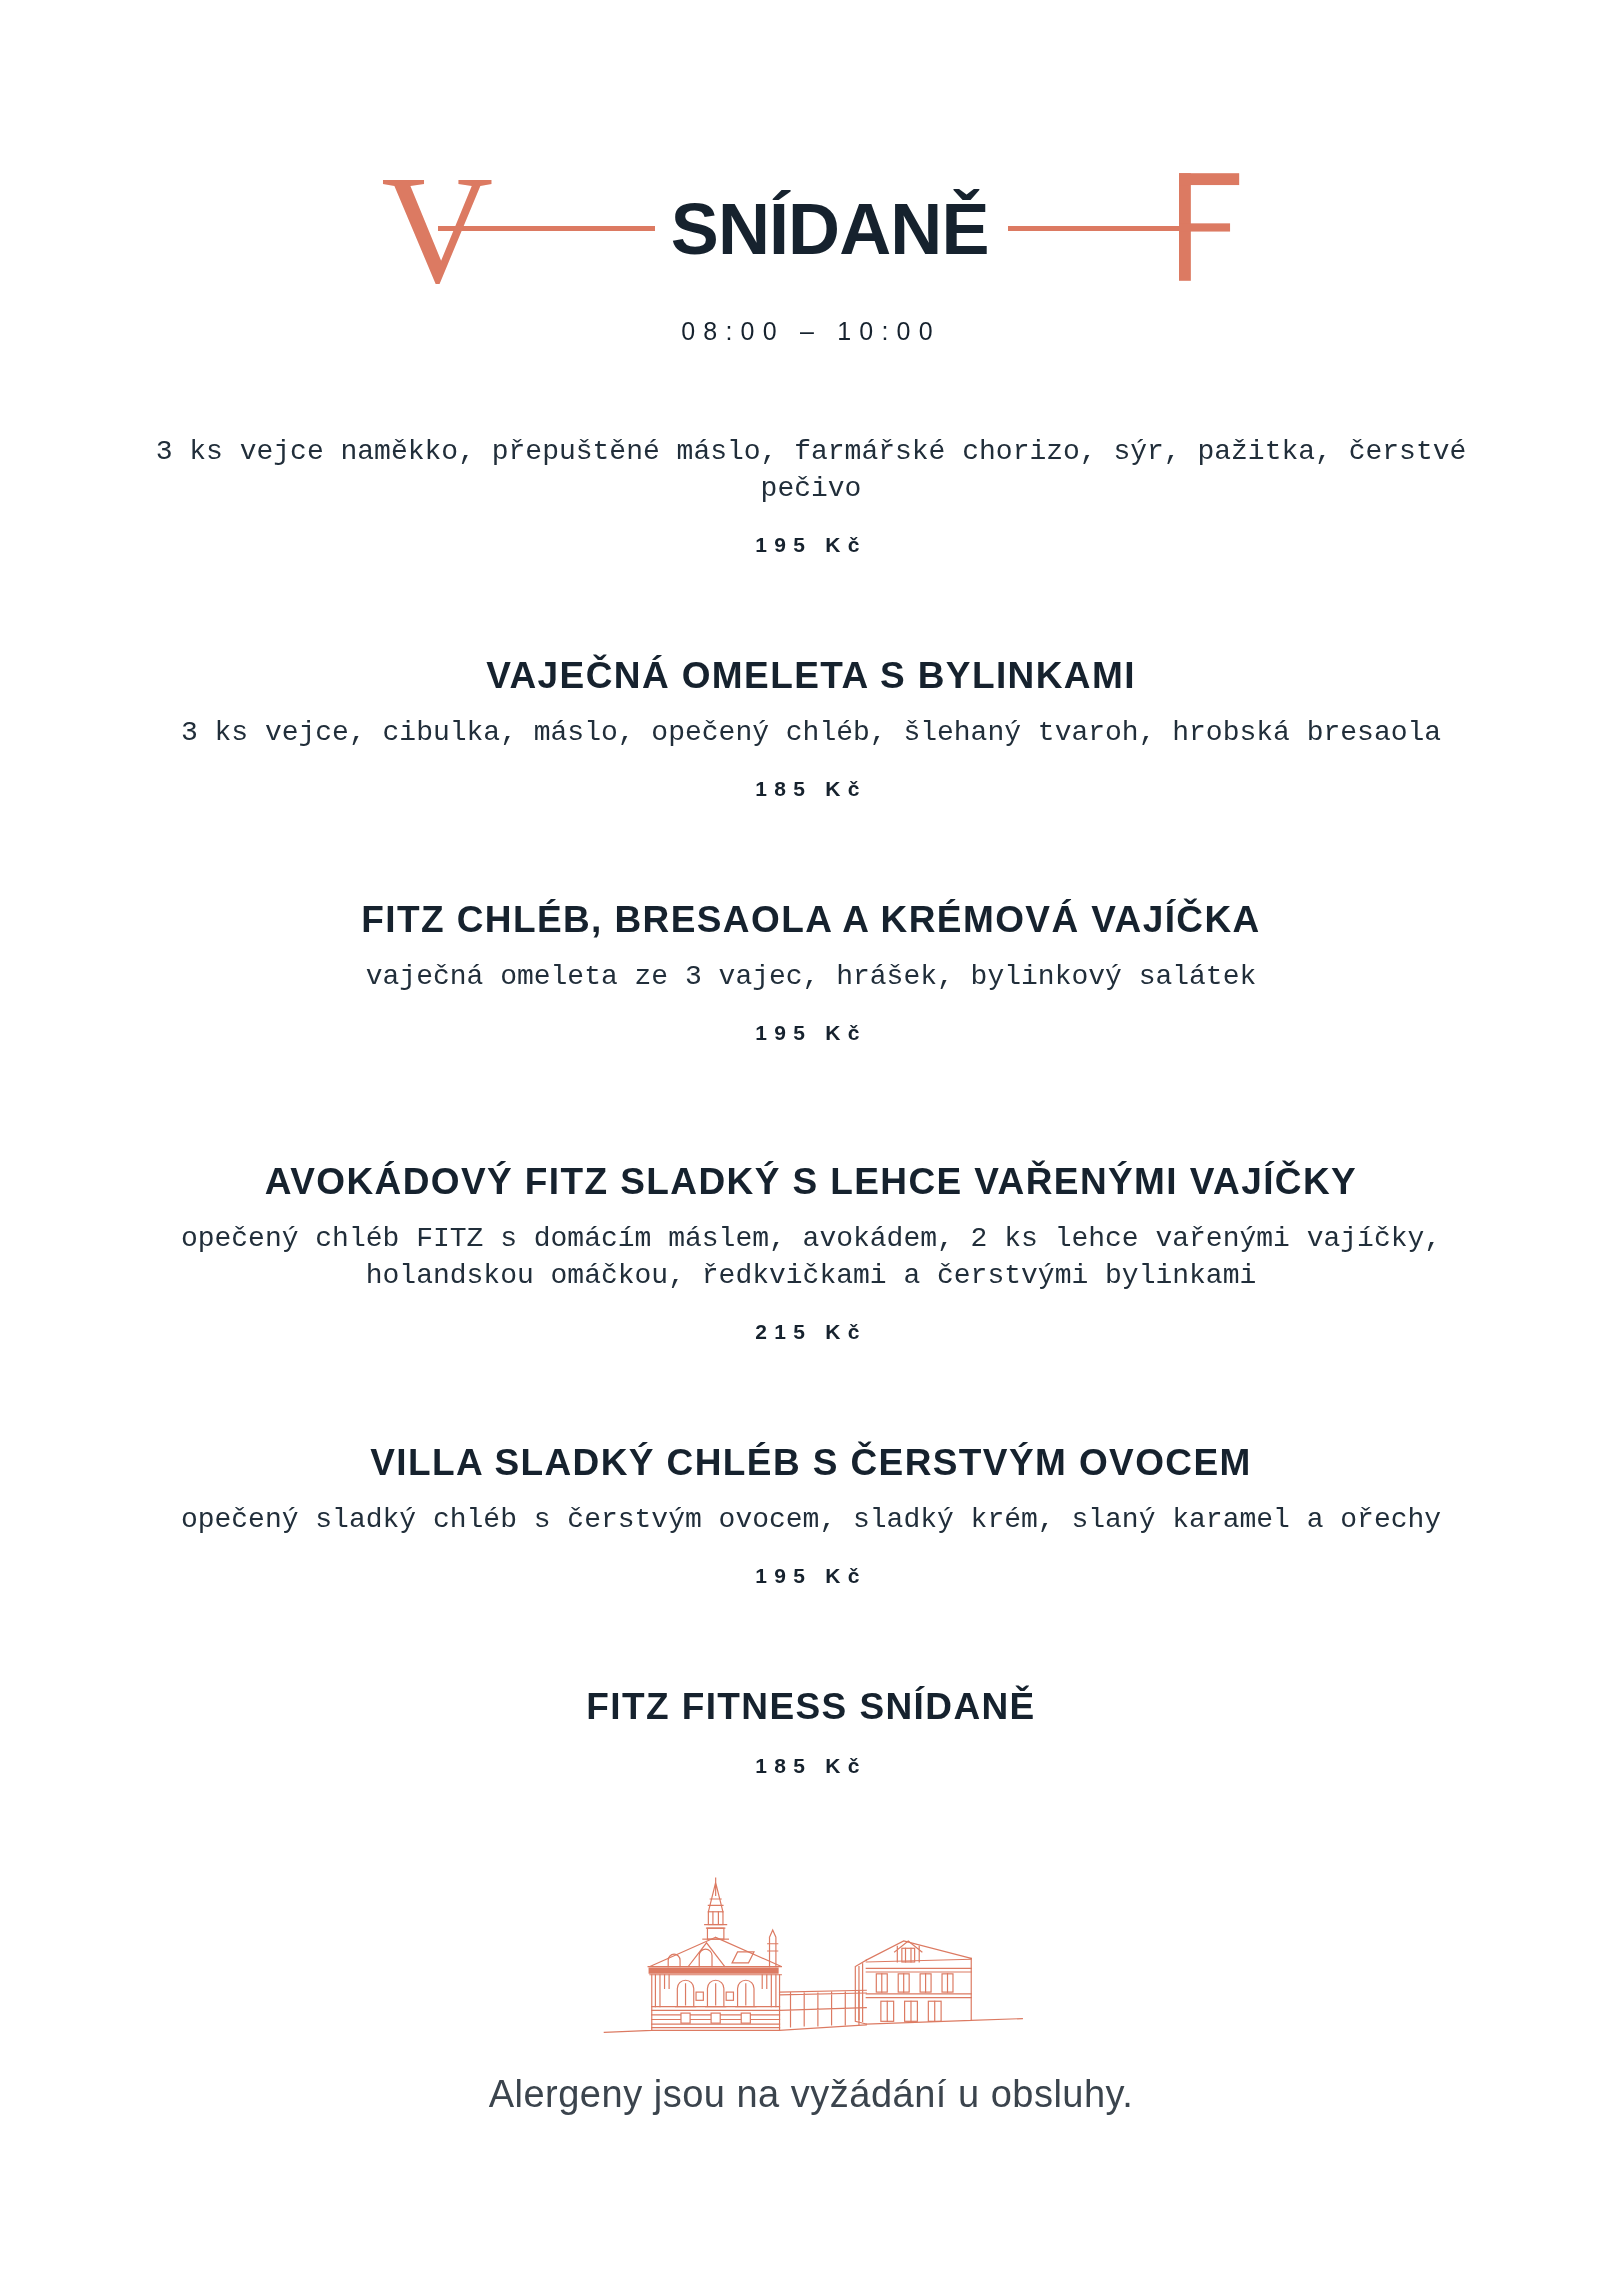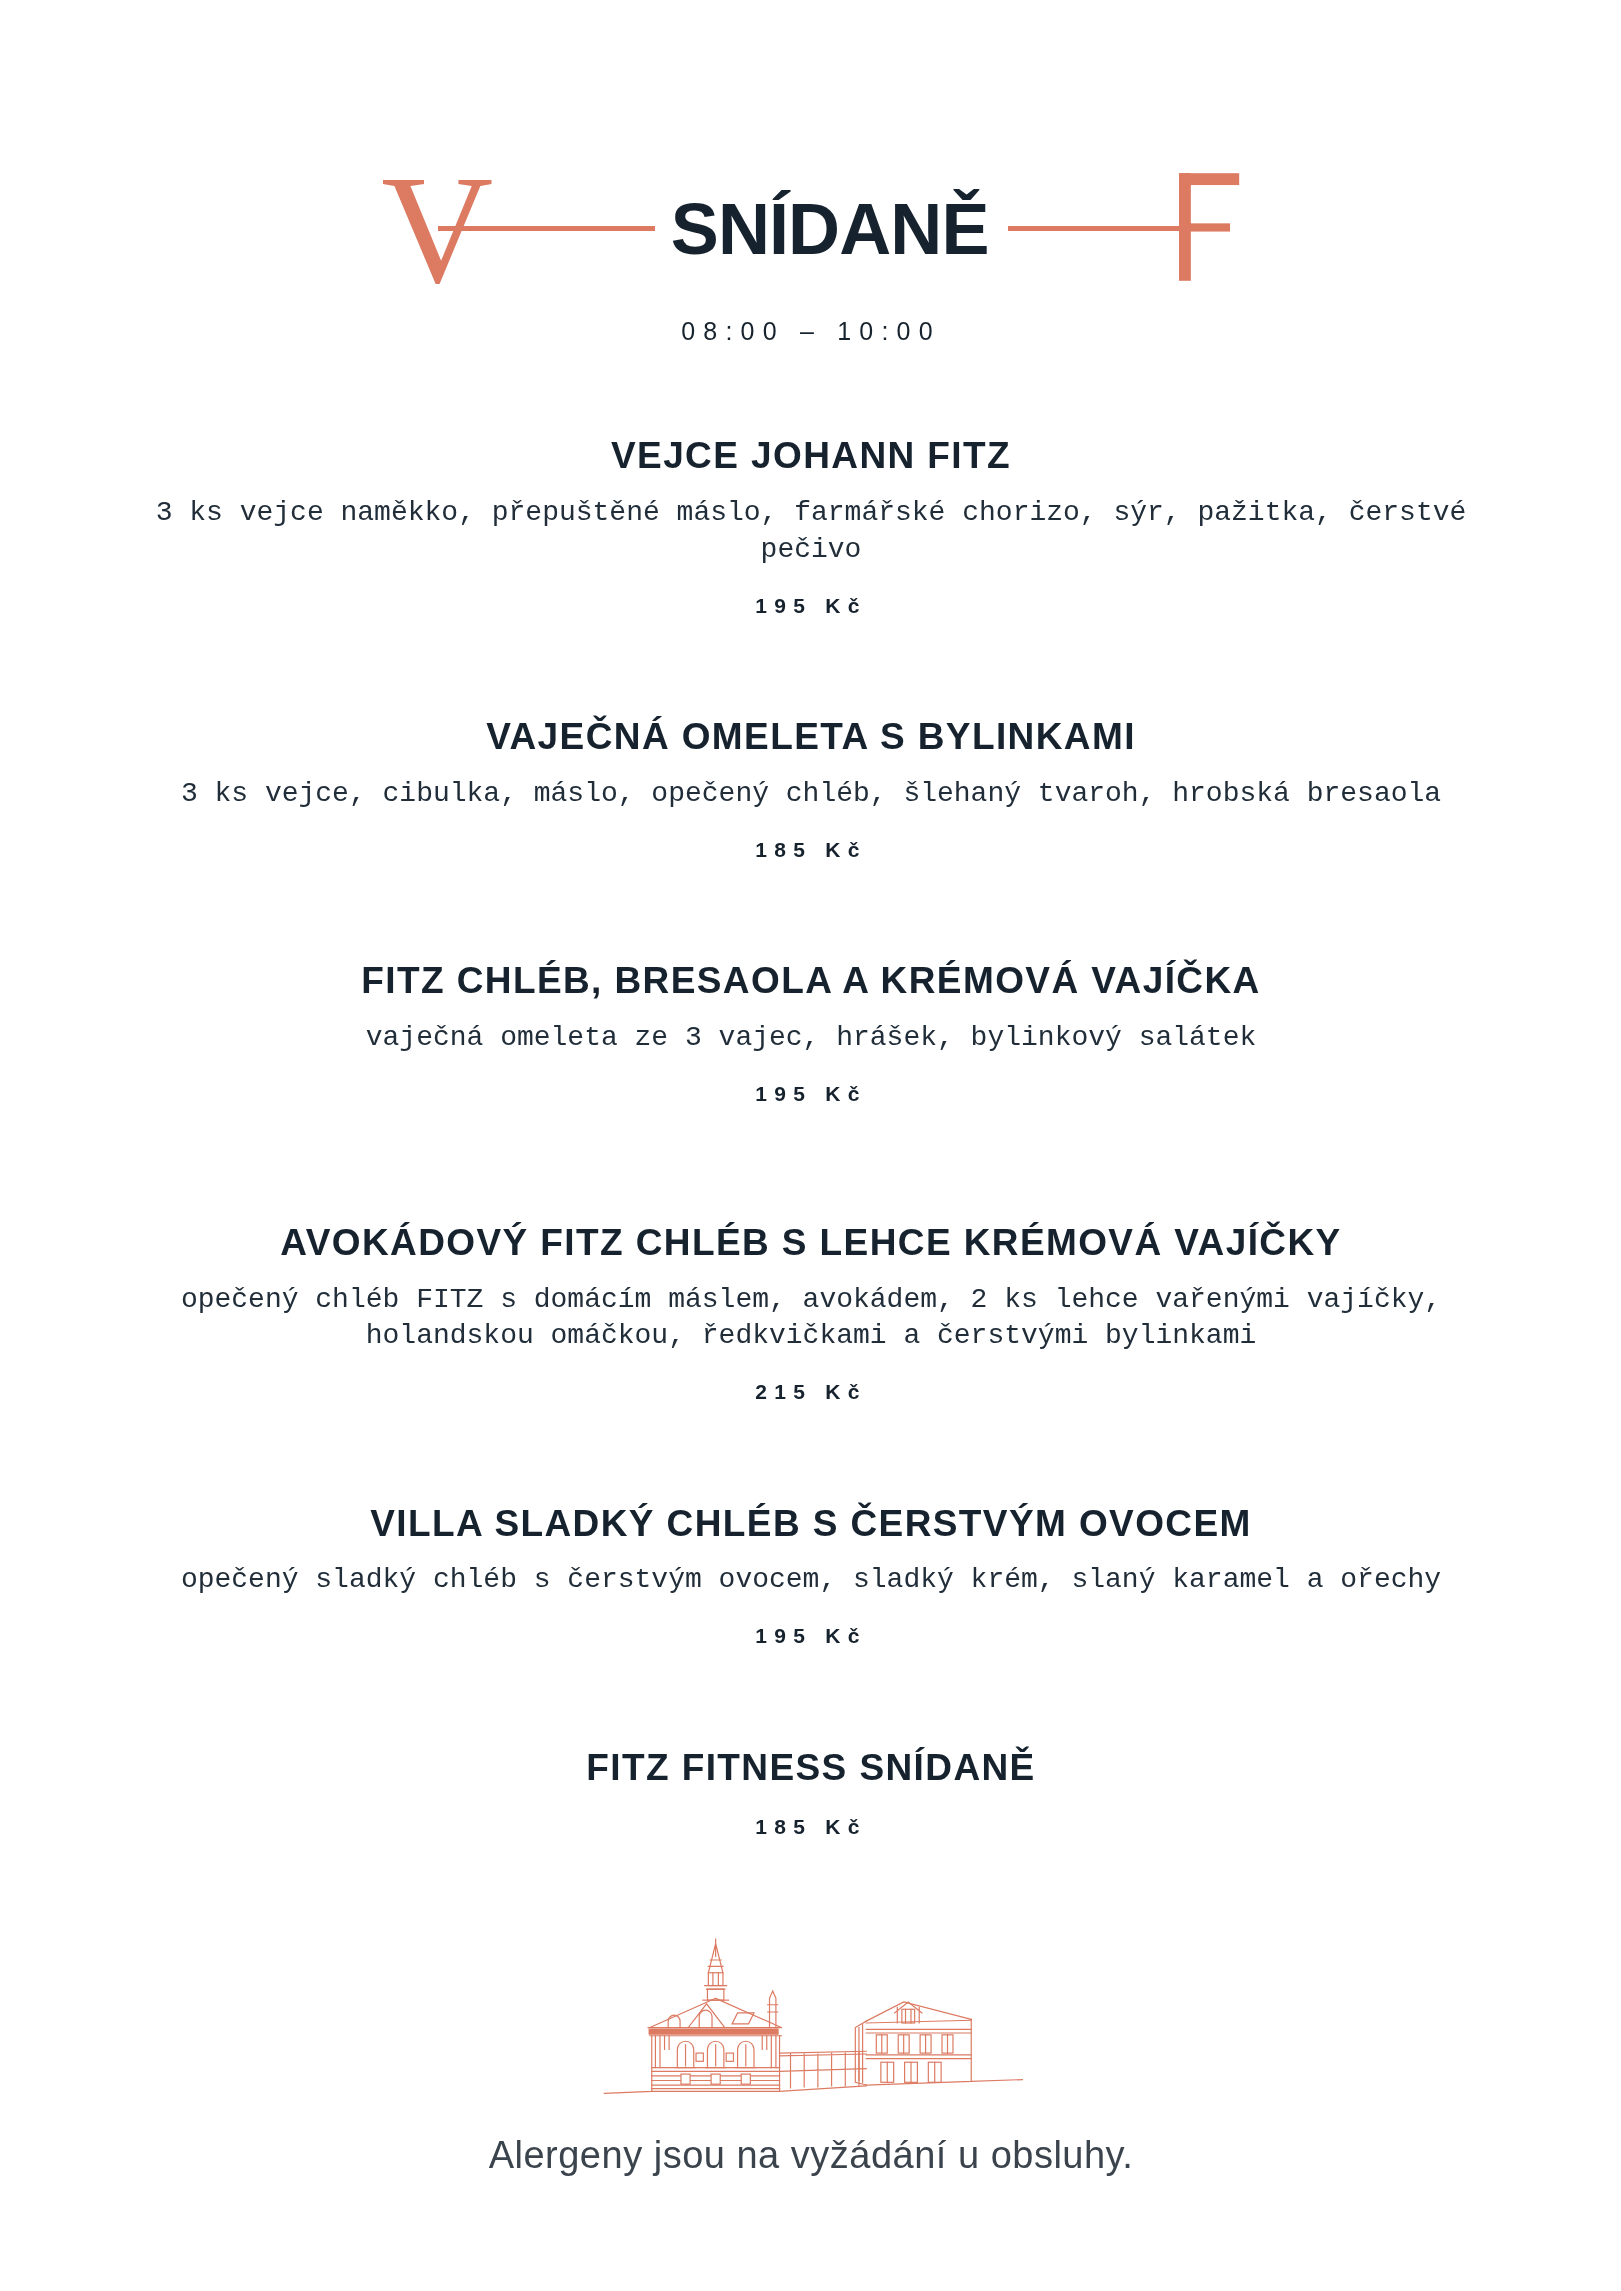--- a/index.html
+++ b/index.html
@@ -116,39 +116,38 @@
         <rect x="0" y="0" width="13" height="118"></rect>
         <rect x="0" y="0" width="66" height="13"></rect>
         <rect x="0" y="55" width="56" height="9"></rect>
       </svg>
     </span>
   </div>
   <div class="hours">08:00 – 10:00</div>
 
   <div class="menu" id="menu-list">
     <div class="menu-item">
-      <h2 class="item-name">VEJCE JOHANN FITZ</h2>
       <p class="item-desc">3 ks vejce naměkko, přepuštěné máslo, farmářské chorizo, sýr, pažitka, čerstvé pečivo</p>
       <div class="item-price">195 Kč</div>
     </div>
 
     <div class="menu-item">
       <h2 class="item-name">VAJEČNÁ OMELETA S BYLINKAMI</h2>
       <p class="item-desc">3 ks vejce, cibulka, máslo, opečený chléb, šlehaný tvaroh, hrobská bresaola</p>
       <div class="item-price">185 Kč</div>
     </div>
 
     <div class="menu-item">
       <h2 class="item-name">FITZ CHLÉB, BRESAOLA A KRÉMOVÁ VAJÍČKA</h2>
       <p class="item-desc">vaječná omeleta ze 3 vajec, hrášek, bylinkový salátek</p>
       <div class="item-price">195 Kč</div>
     </div>
 
     <div class="menu-item">
-      <h2 class="item-name">AVOKÁDOVÝ FITZ CHLÉB S LEHCE KRÉMOVÁ VAJÍČKY</h2>
+      <h2 class="item-name">AVOKÁDOVÝ FITZ SLADKÝ S LEHCE VAŘENÝMI VAJÍČKY</h2>
       <p class="item-desc">opečený chléb FITZ s domácím máslem, avokádem, 2 ks lehce vařenými vajíčky,
 holandskou omáčkou, ředkvičkami a čerstvými bylinkami</p>
       <div class="item-price">215 Kč</div>
     </div>
 
     <div class="menu-item">
       <h2 class="item-name">VILLA SLADKÝ CHLÉB S ČERSTVÝM OVOCEM</h2>
       <p class="item-desc">opečený sladký chléb s čerstvým ovocem, sladký krém, slaný karamel a ořechy</p>
       <div class="item-price">195 Kč</div>
     </div>

